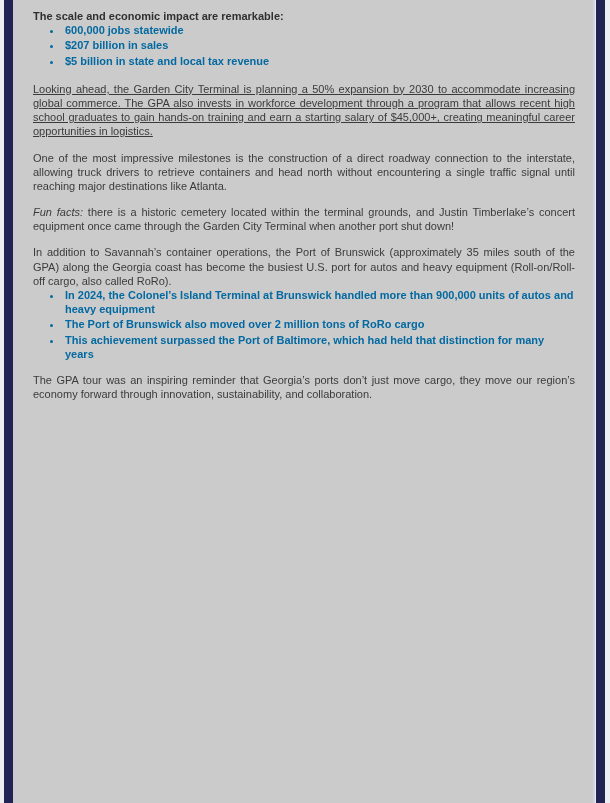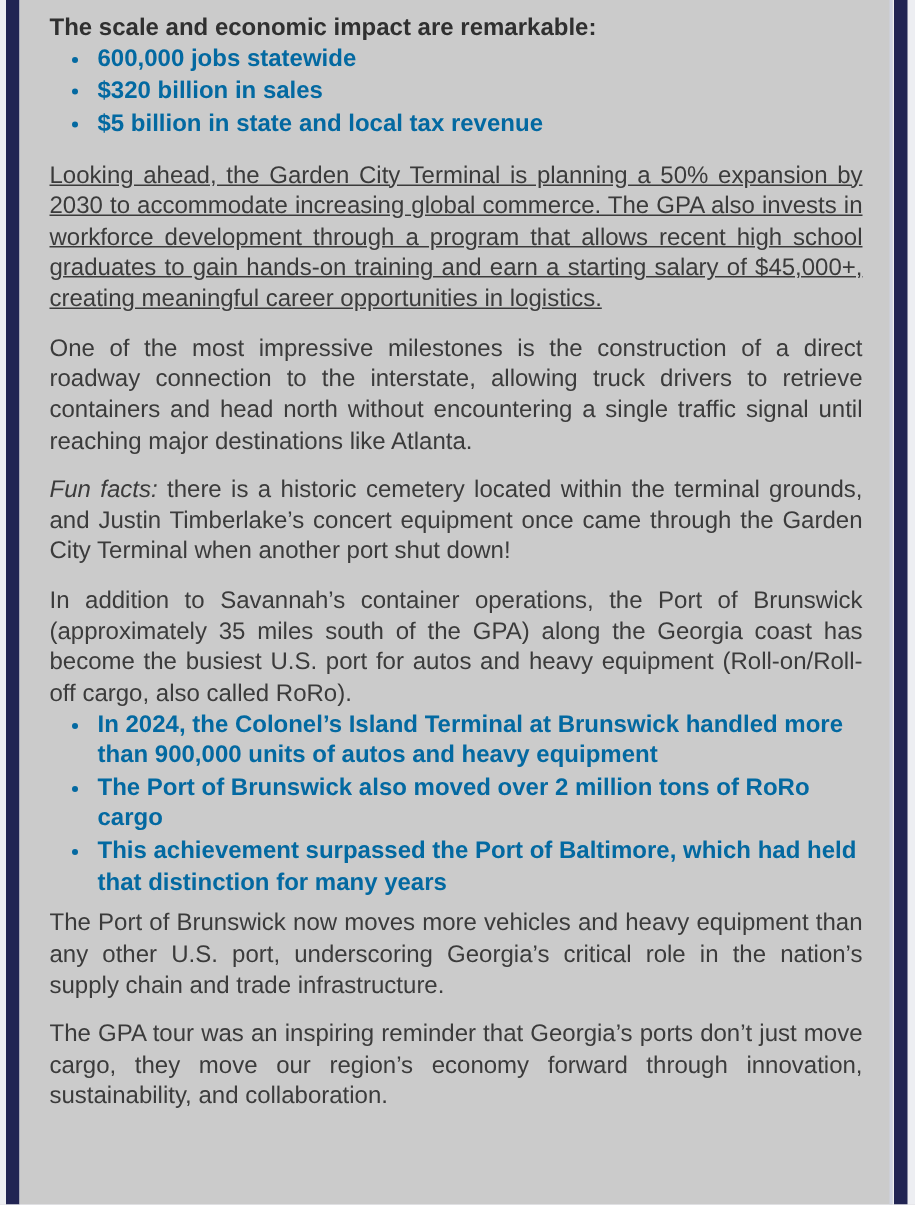--- a/index.html
+++ b/index.html
@@ -30,21 +30,21 @@
     position: absolute;
     left: 13px;
     top: 0;
     width: 582px;
     height: 803px;
     background: #cbcbcb;
     border-right: 2px solid #cfd3e2;
     box-sizing: border-box;
     padding: 9px 18px 6px 20px;
     color: #3b3b3b;
-    font-size: 16px;
+    font-size: 11px;
     line-height: 1.29;
   }
   .panel p { margin: 0 0 0 0; }
   .gap { margin-top: 12px !important; }
   .gap-lg { margin-top: 14px !important; text-decoration: underline; }
   .gap-sm { margin-top: 7px !important; }
   .just { text-align: justify; }
   .bold { font-weight: bold; color: #303030; }
   ul {
     margin: 0;
@@ -71,38 +71,37 @@
 <div class="page">
   <div class="bar left"></div>
   <div class="bar right"></div>
 
   <div class="panel">
 
     <p class="bold">The scale and economic impact are remarkable:</p>
 
     <ul>
       <li>600,000 jobs statewide</li>
-      <li>$320 billion in sales</li>
+      <li>$207 billion in sales</li>
       <li>$5 billion in state and local tax revenue</li>
     </ul>
 
     <p class="just gap-lg">Looking ahead, the Garden City Terminal is planning a 50% expansion by 2030 to accommodate increasing global commerce. The GPA also invests in workforce development through a program that allows recent high school graduates to gain hands-on training and earn a starting salary of $45,000+, creating meaningful career opportunities in logistics.</p>
 
     <p class="just gap">One of the most impressive milestones is the construction of a direct roadway connection to the interstate, allowing truck drivers to retrieve containers and head north without encountering a single traffic signal until reaching major destinations like Atlanta.</p>
 
     <p class="just gap"><em class="funfacts">Fun facts:</em> <span>there is a historic cemetery located within the terminal grounds, and Justin Timberlake’s concert equipment once came through the Garden City Terminal when another port shut down!</span></p>
 
     <p class="just gap">In addition to Savannah’s container operations, the Port of Brunswick (approximately 35 miles south of the GPA) along the Georgia coast has become the busiest U.S. port for autos and heavy equipment (Roll-on/Roll-off cargo, also called RoRo).</p>
 
 
     <ul>
       <li>In 2024, the Colonel’s Island Terminal at Brunswick handled more than 900,000 units of autos and heavy equipment</li>
       <li>The Port of Brunswick also moved over 2 million tons of RoRo cargo</li>
       <li>This achievement surpassed the Port of Baltimore, which had held that distinction for many years</li>
     </ul>
 
-    <p class="just gap-sm">The Port of Brunswick now moves more vehicles and heavy equipment than any other U.S. port, underscoring Georgia’s critical role in the nation’s supply chain and trade infrastructure.</p>
 
     <p class="just gap">The GPA tour was an inspiring reminder that Georgia’s ports don’t just move cargo, they move our region’s economy forward through innovation, sustainability, and collaboration.</p>
 
 
   </div>
 </div>
 
 </body></html>

